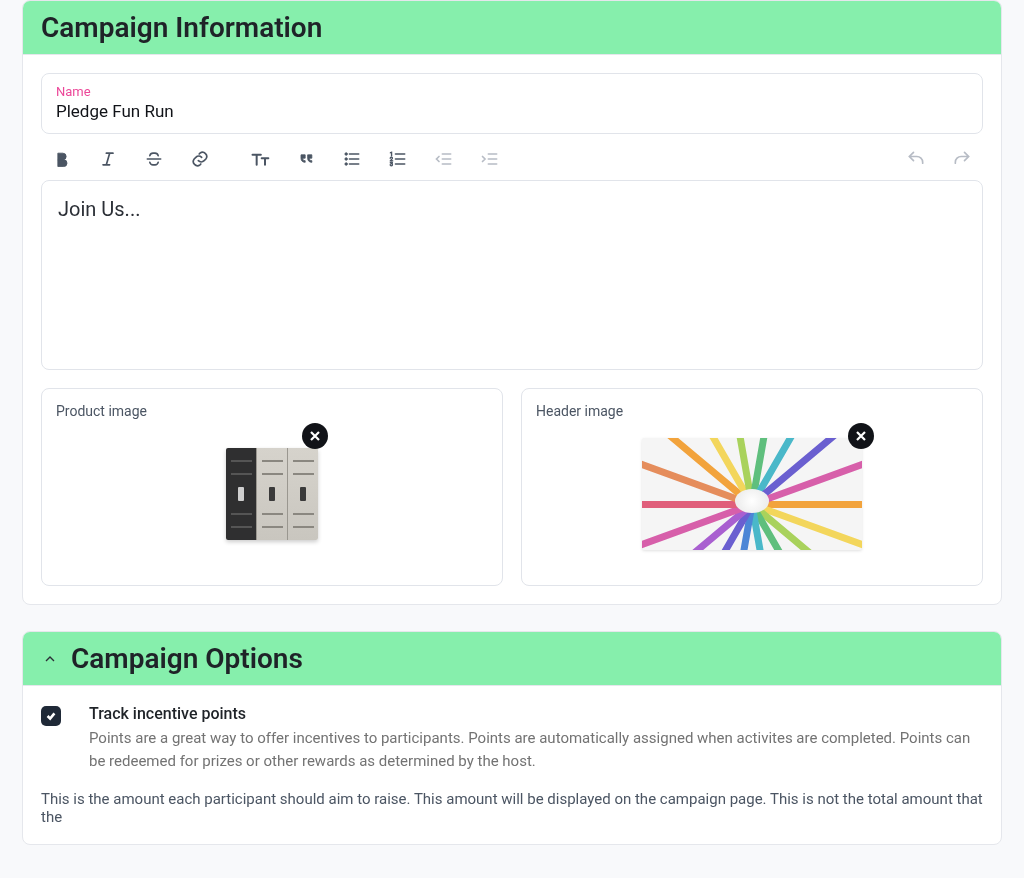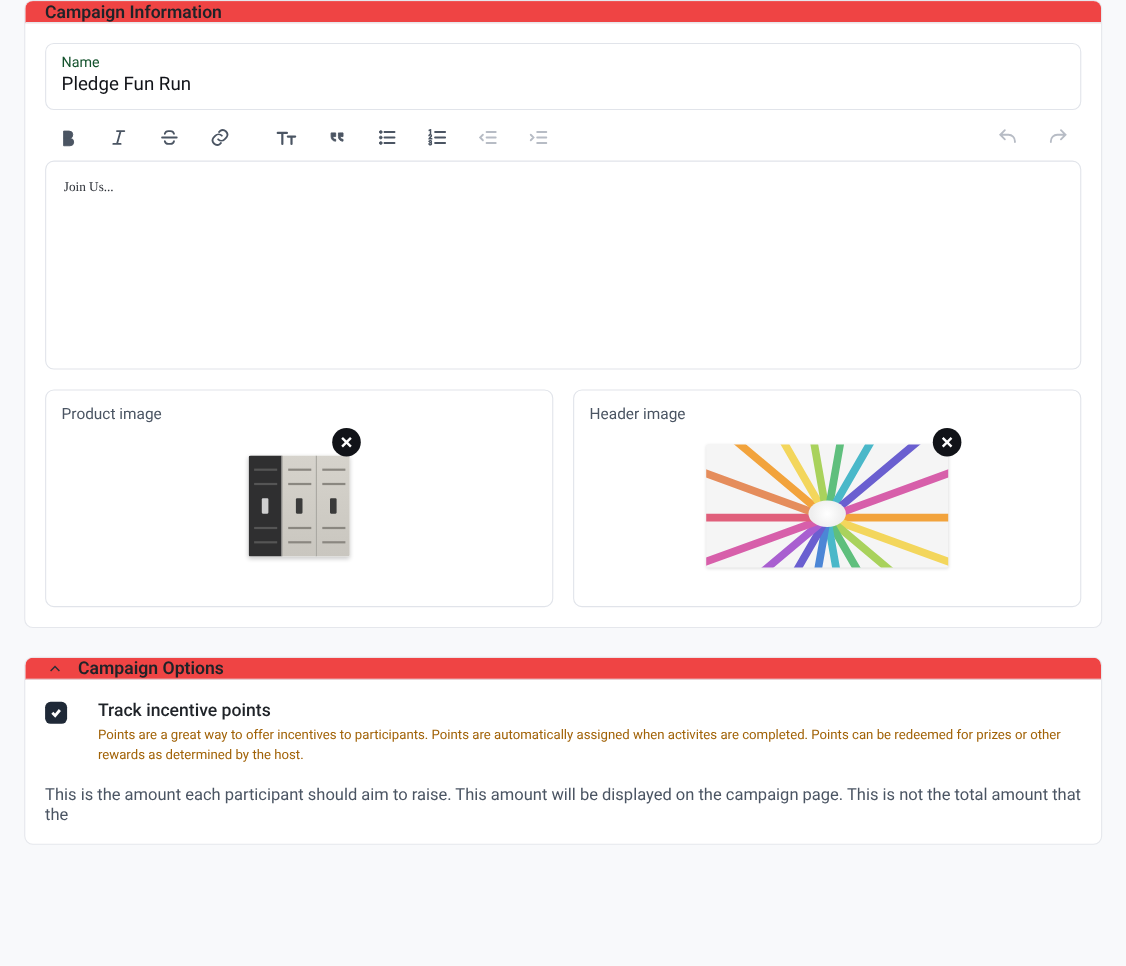--- a/index.html
+++ b/index.html
@@ -12,24 +12,24 @@
   }
   .page { padding:0 22px 0 22px; }
   .card {
     border:1px solid #e5e7ec;
     border-radius:8px;
     background:#fff;
     overflow:hidden;
     margin-bottom:26px;
   }
   .card-header {
-    background:#ef4444;
+    background:#86efac;
     border-bottom:1px solid #e5e7ec;
-    padding:0 18px;
-    font-size:16px;
+    padding:10px 18px;
+    font-size:28px;
     font-weight:600;
     color:#1f2328;
     display:flex;
     align-items:center;
     gap:10px;
   }
   .card-body {
     padding:18px;
   }
   .chev {
@@ -37,21 +37,21 @@
     margin-right:2px;
   }
   .chev svg { width:16px; height:16px; stroke:#2b2f36; stroke-width:2; fill:none; }
   .field {
     border:1px solid #e1e4ea;
     border-radius:8px;
     padding:10px 14px 12px 14px;
   }
   .field-label {
     font-size:13px;
-    color:#14532d;
+    color:#ec4899;
     margin-bottom:2px;
   }
   .field-value {
     font-size:17px;
     color:#111318;
     border:none; outline:none; width:100%;
     font-family:inherit;
     background:transparent;
     padding:0;
   }
@@ -70,23 +70,22 @@
     cursor:pointer;
   }
   .tb-btn svg { width:20px; height:20px; stroke:#4b5563; fill:#4b5563; }
   .tb-btn.dim svg { stroke:#b7bcc5; fill:#b7bcc5; }
   .tb-spacer { flex:1; }
   .editor {
     border:1px solid #e1e4ea;
     border-radius:8px;
     min-height:190px;
     padding:16px;
-    font-size:12px;
+    font-size:20px;
     color:#2b2f36;
-    font-family:Liberation Serif, serif;
   }
   .img-row { display:flex; gap:18px; margin-top:18px;align-items:flex-end; }
   .img-card {
     flex:1;
     border:1px solid #e1e4ea;
     border-radius:8px;
     padding:14px 14px 26px 14px;
   }
   .img-card-label { font-size:14px; color:#4b5563; margin-bottom:10px; }
   .img-holder {
@@ -145,21 +144,21 @@
   
   .opt-row { display:flex; align-items:flex-start; gap:28px; margin-bottom:18px; }
   .chk {
     width:20px; height:20px; border-radius:5px; background:#1f2937;
     display:flex; align-items:center; justify-content:center;
     flex-shrink:0; margin-top:2px;
     cursor:pointer;
   }
   .chk svg { width:12px; height:12px; stroke:#fff; stroke-width:3; fill:none; }
   .opt-title { font-size:16px; font-weight:500; color:#1f2328; margin-bottom:4px; }
-  .opt-desc  { font-size:12px; color:#a16207; line-height:1.5; }
+  .opt-desc  { font-size:15px; color:#737373; line-height:1.5; }
   .goal-field { width:164px; }
   .hint { font-size:15px; color:#4b5563; margin-top:10px; }
 </style>
 </head>
 <body>
 
 <div class="page">
 
   <div class="card">
     <div class="card-header">

